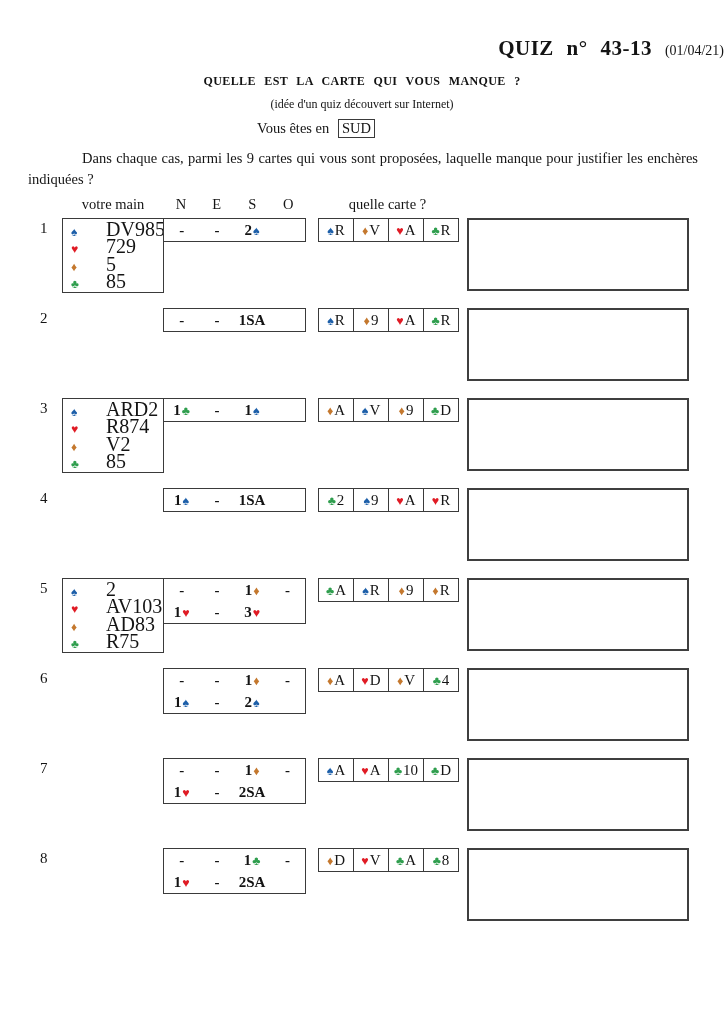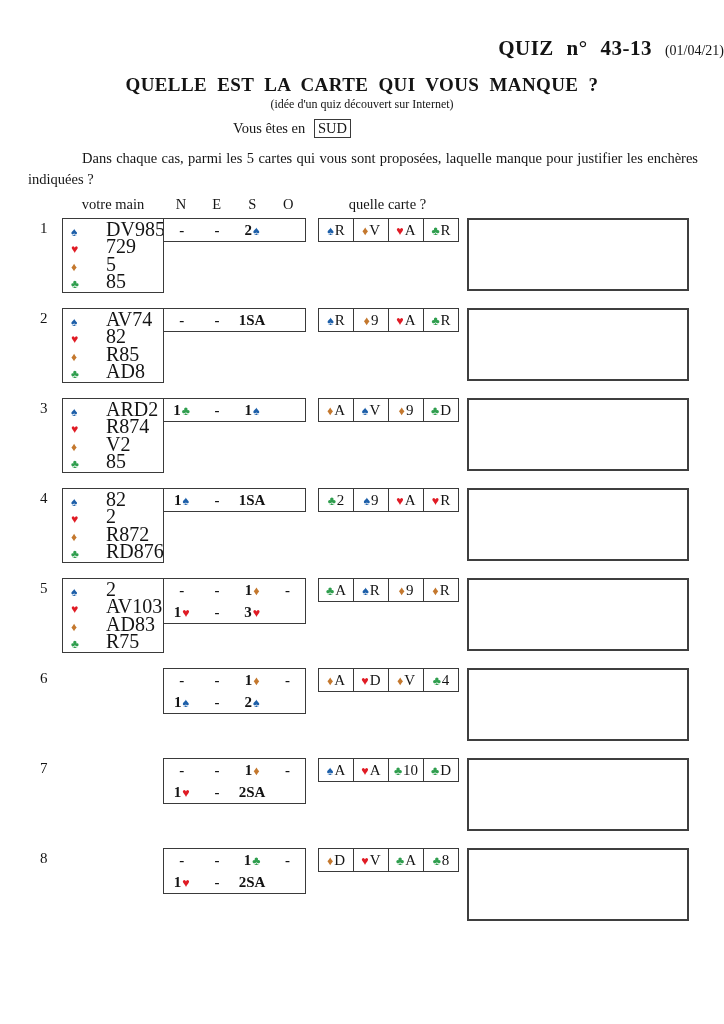--- a/index.html
+++ b/index.html
@@ -8,23 +8,23 @@
     background:#ffffff;
     font-family:"Liberation Serif", serif;
     color:#141414;
     position:relative;
     overflow:hidden;
   }
   .title-line { position:absolute; top:36px; left:0; width:724px; text-align:right; white-space:nowrap; }
   .title-main { font-size:21px; font-weight:bold; word-spacing:7px; letter-spacing:0.5px; }
   .title-date { font-size:14px; margin-left:9px; }
   .subtitle   { position:absolute; top:74px; left:0; width:724px; text-align:center;
-                font-size:19px; font-weight:bold; word-spacing:5px; letter-spacing:0.4px; }
+                font-size:12px; font-weight:bold; word-spacing:5px; letter-spacing:0.4px; }
   .credit     { position:absolute; top:97px; left:0; width:724px; text-align:center; font-size:12px; }
-  .vous-line  { position:absolute; top:120px; left:0; width:584px; text-align:center; font-size:14.5px; }
+  .vous-line  { position:absolute; top:120px; left:0; width:584px; text-align:center; font-size:14.5px;padding-left:24px; }
   .sud-box    { border:1px solid #3a3a3a; padding:0 3px 1px 3px; margin-left:5px; }
   .intro      { position:absolute; top:148px; left:28px; width:670px;
                 font-size:14.5px; line-height:21px; text-align:justify; text-indent:54px; }
 
   .col-headers { position:absolute; top:196px; left:0; width:724px; height:20px; font-size:14.5px; }
   .h-hand     { position:absolute; left:62px; width:102px; text-align:center; }
   .h-seats    { position:absolute; left:163px; width:143px; display:grid; grid-template-columns:repeat(4,1fr); }
   .h-seat     { text-align:center; }
   .h-question { position:absolute; left:318px; width:139px; text-align:center; }
 
@@ -62,21 +62,21 @@
 
 <div class="subtitle">QUELLE EST LA CARTE QUI VOUS MANQUE ?</div>
 
 <div class="credit">(idée d'un quiz découvert sur Internet)</div>
 
 <div class="vous-line">
   <span>Vous êtes en</span>
   <span class="sud-box">SUD</span>
 </div>
 
-<div class="intro">Dans chaque cas, parmi les 5 cartes qui vous sont proposées, laquelle manque pour justifier les enchères indiquées ?</div>
+<div class="intro">Dans chaque cas, parmi les 9 cartes qui vous sont proposées, laquelle manque pour justifier les enchères indiquées ?</div>
 
 <div class="col-headers">
   <span class="h-hand">votre main</span>
   <span class="h-seats">
     <span class="h-seat">N</span>
     <span class="h-seat">E</span>
     <span class="h-seat">S</span>
     <span class="h-seat">O</span>
   </span>
   <span class="h-question">quelle carte ?</span>
@@ -100,26 +100,20 @@
       <div class="opt-box">
         <div class="opt-cell"><span class="osuit" style="color: rgb(29, 95, 169);">♠</span><span class="ocard">R</span></div>
         <div class="opt-cell sep"><span class="osuit" style="color: rgb(196, 120, 46);">♦</span><span class="ocard">V</span></div>
         <div class="opt-cell sep"><span class="osuit" style="color: rgb(224, 27, 36);">♥</span><span class="ocard">A</span></div>
         <div class="opt-cell sep"><span class="osuit" style="color: rgb(47, 158, 78);">♣</span><span class="ocard">R</span></div>
       </div>
       <div class="ans-box"></div>
     </div>
     <div class="prow" style="top: 308px;">
       <div class="pnum">2</div>
-      <div class="hand-box">
-        <div class="hand-line"><span class="hsuit" style="color: rgb(29, 95, 169);">♠</span><span class="hcards">AV74</span></div>
-        <div class="hand-line"><span class="hsuit" style="color: rgb(224, 27, 36);">♥</span><span class="hcards">82</span></div>
-        <div class="hand-line"><span class="hsuit" style="color: rgb(196, 120, 46);">♦</span><span class="hcards">R85</span></div>
-        <div class="hand-line"><span class="hsuit" style="color: rgb(47, 158, 78);">♣</span><span class="hcards">AD8</span></div>
-      </div>
       <div class="bid-box">
         <div class="bid-cell">-</div>
         <div class="bid-cell">-</div>
         <div class="bid-cell">1SA</div>
         <div class="bid-cell"></div>
       </div>
       <div class="opt-box">
         <div class="opt-cell"><span class="osuit" style="color: rgb(29, 95, 169);">♠</span><span class="ocard">R</span></div>
         <div class="opt-cell sep"><span class="osuit" style="color: rgb(196, 120, 46);">♦</span><span class="ocard">9</span></div>
         <div class="opt-cell sep"><span class="osuit" style="color: rgb(224, 27, 36);">♥</span><span class="ocard">A</span></div>
@@ -144,26 +138,20 @@
       <div class="opt-box">
         <div class="opt-cell"><span class="osuit" style="color: rgb(196, 120, 46);">♦</span><span class="ocard">A</span></div>
         <div class="opt-cell sep"><span class="osuit" style="color: rgb(29, 95, 169);">♠</span><span class="ocard">V</span></div>
         <div class="opt-cell sep"><span class="osuit" style="color: rgb(196, 120, 46);">♦</span><span class="ocard">9</span></div>
         <div class="opt-cell sep"><span class="osuit" style="color: rgb(47, 158, 78);">♣</span><span class="ocard">D</span></div>
       </div>
       <div class="ans-box"></div>
     </div>
     <div class="prow" style="top: 488px;">
       <div class="pnum">4</div>
-      <div class="hand-box">
-        <div class="hand-line"><span class="hsuit" style="color: rgb(29, 95, 169);">♠</span><span class="hcards">82</span></div>
-        <div class="hand-line"><span class="hsuit" style="color: rgb(224, 27, 36);">♥</span><span class="hcards">2</span></div>
-        <div class="hand-line"><span class="hsuit" style="color: rgb(196, 120, 46);">♦</span><span class="hcards">R872</span></div>
-        <div class="hand-line"><span class="hsuit" style="color: rgb(47, 158, 78);">♣</span><span class="hcards">RD876</span></div>
-      </div>
       <div class="bid-box">
         <div class="bid-cell">1<span class="bsuit" style="color: rgb(29, 95, 169);">♠</span></div>
         <div class="bid-cell">-</div>
         <div class="bid-cell">1SA</div>
         <div class="bid-cell"></div>
       </div>
       <div class="opt-box">
         <div class="opt-cell"><span class="osuit" style="color: rgb(47, 158, 78);">♣</span><span class="ocard">2</span></div>
         <div class="opt-cell sep"><span class="osuit" style="color: rgb(29, 95, 169);">♠</span><span class="ocard">9</span></div>
         <div class="opt-cell sep"><span class="osuit" style="color: rgb(224, 27, 36);">♥</span><span class="ocard">A</span></div>

